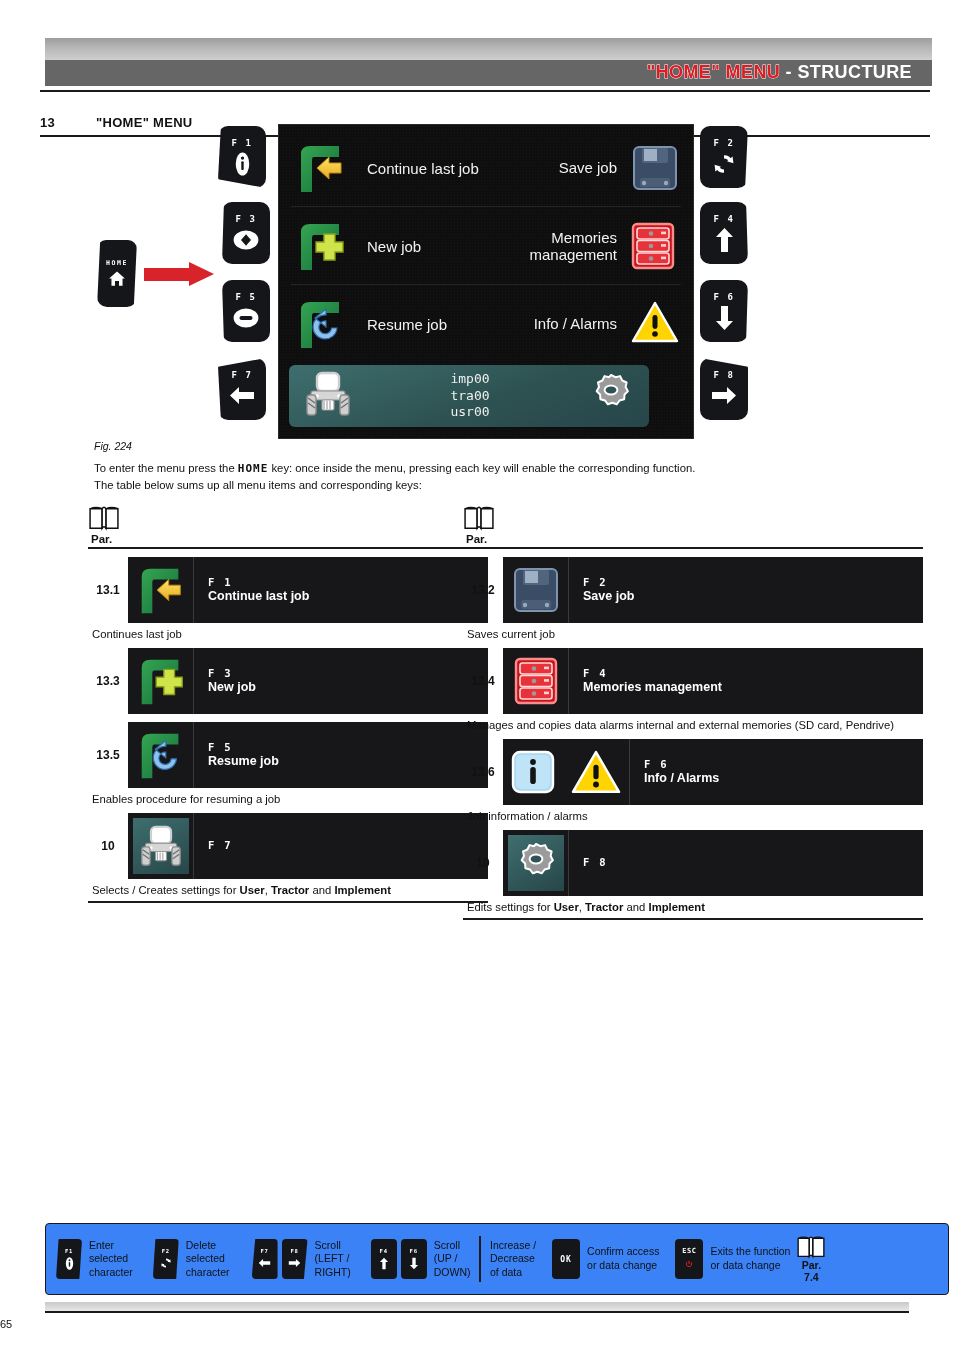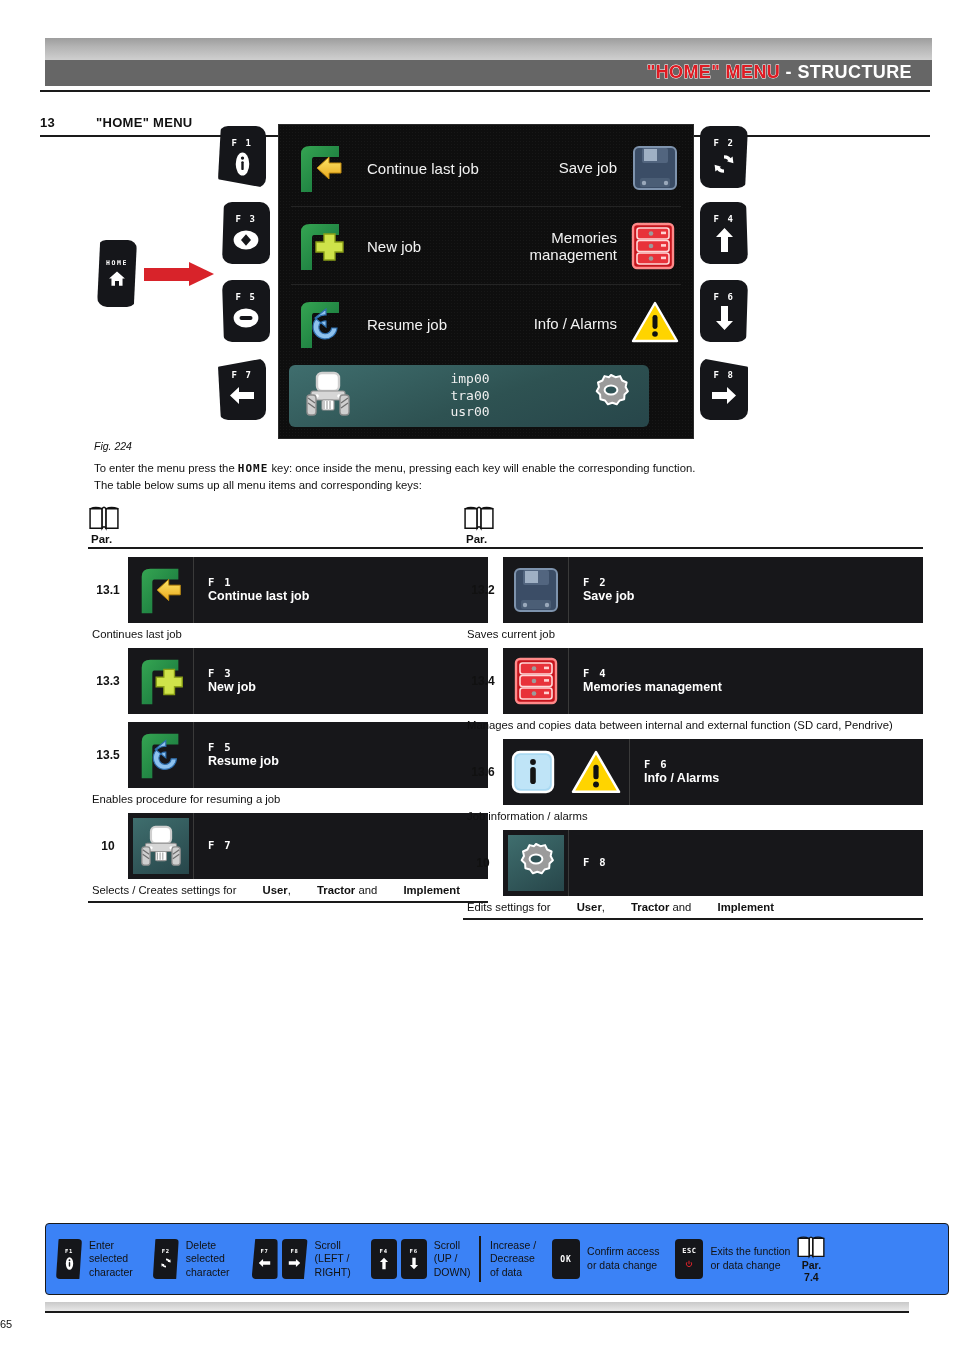--- a/index.html
+++ b/index.html
@@ -91,21 +91,21 @@
   .trow .body{flex:1 1 auto;background:#17171a;display:flex;align-items:center;}
   .trow .cell-ic{width:66px;height:66px;flex:0 0 66px;display:flex;align-items:center;justify-content:center;
     border-right:1px solid #3a3a3a;box-sizing:border-box;background:#17171a;}
   .trow .cell-ic.double{width:auto;flex:0 0 auto;border-right:1px solid #3a3a3a;}
   .ic-box{width:56px;height:56px;display:flex;align-items:center;justify-content:center;}
   .trow .labels{padding-left:14px;color:#ffffff;line-height:1.25;}
   .trow .labels .fk{font-size:10.5px;font-weight:bold;letter-spacing:1.8px;
     font-family:"DejaVu Sans Mono",monospace;}
   .trow .labels .nm{font-size:12.5px;font-weight:bold;}
   .tcap{font-size:11.3px;color:#111;padding-top:5px;padding-left:4px;}
-  .tcap b{font-weight:bold;margin-left:23px;}
+  .tcap b{font-weight:bold;}
   .endrule{height:2px;background:#1a1a1a;margin-top:5px;}
 
   
   .legend{position:absolute;left:45px;top:1223px;width:904px;height:72px;
     border:1.5px solid #1a1a1a;border-radius:4px;background:#3b82f6;
     display:flex;align-items:center;box-sizing:border-box;padding:8px 10px;}
   .lg{display:flex;align-items:center;height:100%;}
   .lgtxt{font-size:10.5px;line-height:1.3;color:#111;margin-left:7px;white-space:nowrap;}
   .lkey{width:26px;height:40px;background:#15161a;display:flex;flex-direction:column;
     align-items:center;justify-content:center;flex:0 0 auto;}
@@ -498,21 +498,21 @@
               <rect x="30" y="34.6" width="5" height="2.6" fill="#ffd2d2"></rect>
             </svg>
           </div>
         </div>
         <div class="labels">
           <div class="fk">F 4</div>
           <div class="nm">Memories management</div>
         </div>
       </div>
     </div>
-    <div class="tcap">Manages and copies data between internal and external function (SD card, Pendrive)</div>
+    <div class="tcap">Manages and copies data alarms internal and external memories (SD card, Pendrive)</div>
 
     <div class="trow">
       <div class="parnum">13.6</div>
       <div class="body">
         <div class="cell-ic double" style="display:flex;">
           <div class="ic-box" style="width:60px;">
             <svg width="46" height="46" viewBox="0 0 46 46">
               <rect x="3" y="3" width="40" height="40" rx="7" fill="#a9d9f2" stroke="#ffffff" stroke-width="2.4"></rect>
               <rect x="6" y="6" width="34" height="34" rx="5" fill="#bfe4f7"></rect>
               <circle cx="23" cy="13" r="2.9" fill="#141414"></circle>

